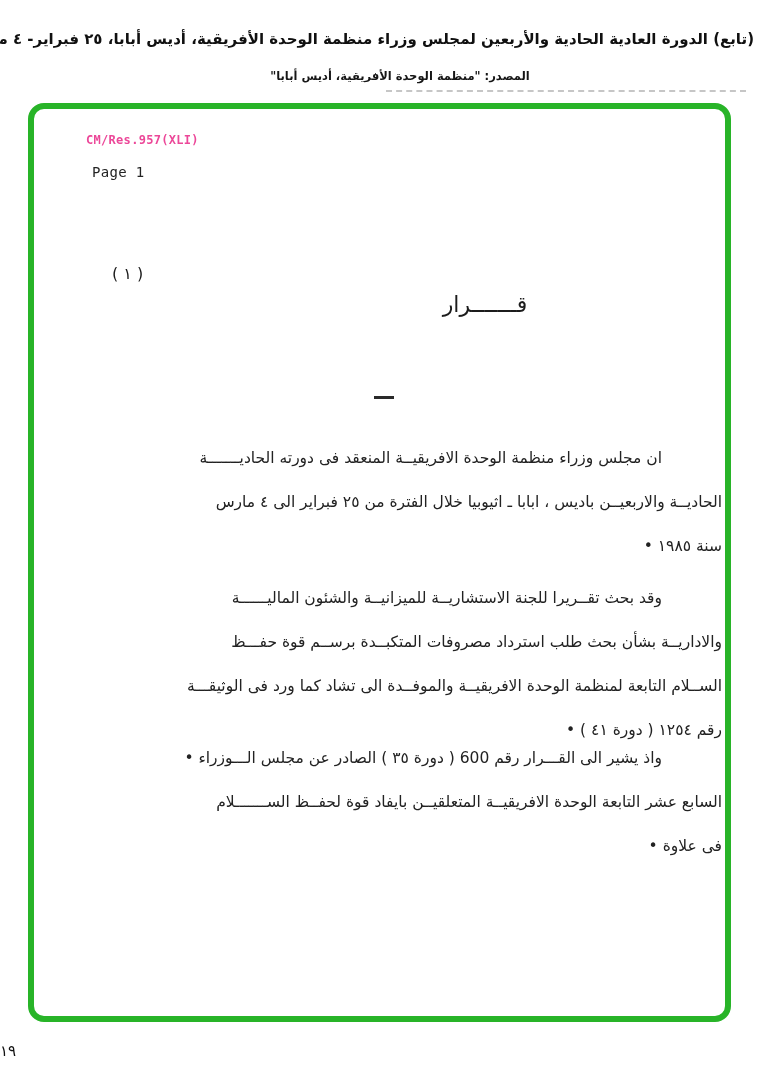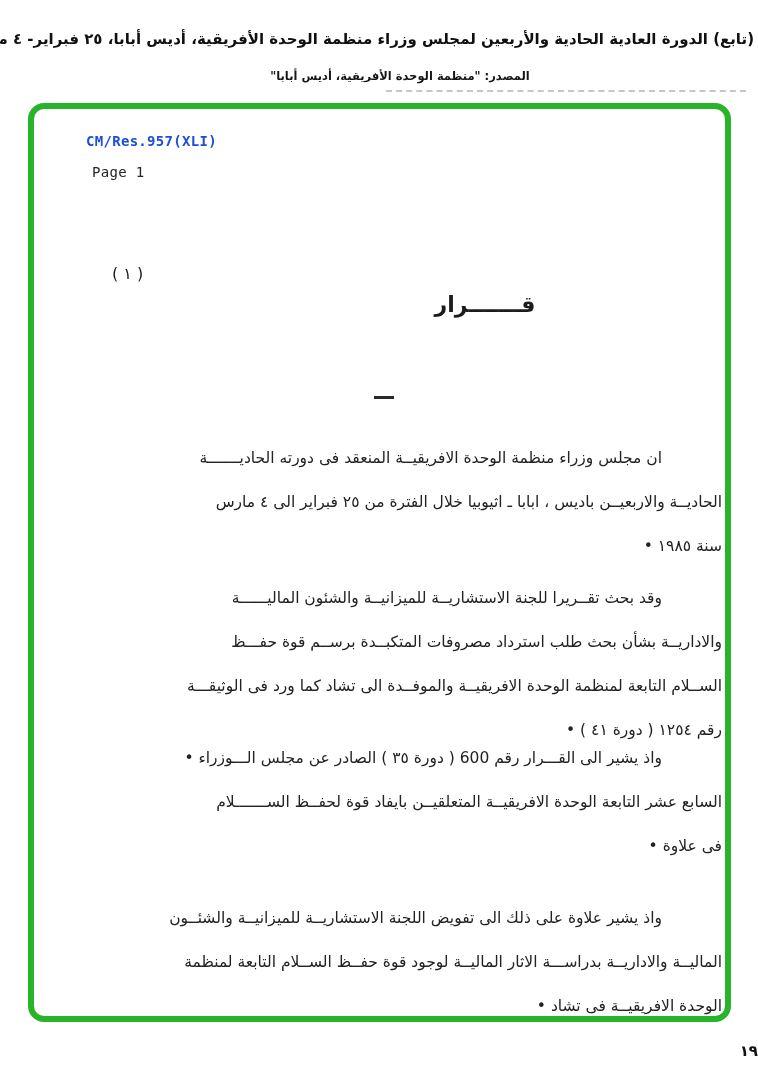--- a/index.html
+++ b/index.html
@@ -24,35 +24,35 @@
   
   .doc-box{
     position:absolute;left:28px;top:103px;width:703px;height:919px;
     border:6px solid #28b428;border-radius:16px;background:#ffffff;
     box-sizing:border-box;
   }
   
   .ref{
     position:absolute;left:86px;top:133px;
     font-family:"DejaVu Sans Mono","Liberation Mono",monospace;
-    font-size:14px;font-weight:bold;color:#1d4ed8;letter-spacing:.3px;
+    font-size:12px;font-weight:bold;color:#ec4899;letter-spacing:.3px;
   }
   .page-label{
     position:absolute;left:92px;top:164px;
     font-family:"DejaVu Sans Mono","Liberation Mono",monospace;
     font-size:14px;font-weight:normal;color:#242424;letter-spacing:.3px;
   }
   
   .item-no{
     position:absolute;left:112px;top:264px;font-size:16px;color:#1c1c1c;
     letter-spacing:2px;
   }
   .doc-title{
     position:absolute;left:390px;top:292px;width:190px;text-align:center;
-    direction:rtl;font-size:22px;font-weight:bold;color:#1c1c1c;white-space:nowrap;
+    direction:rtl;font-size:22px;font-weight:normal;color:#1c1c1c;white-space:nowrap;
   }
   .doc-subtitle{
     position:absolute;right:118px;top:340px;direction:rtl;font-size:17px;
     color:#1c1c1c;white-space:nowrap;
   }
   .sep-dash{
     position:absolute;left:374px;top:396px;width:20px;height:3px;background:#2a2a2a;
   }
   
   .para{
@@ -60,22 +60,22 @@
     font-size:15.5px;color:#222222;
   }
   .para .line{height:44px;line-height:44px;white-space:nowrap;overflow:visible;text-align:right;}
   .para .line.indent{padding-right:60px;}
   .p1{top:436px;}
   .p2{top:576px;}
   .p3{top:736px;}
   .p4{top:896px;}
   
   .footer-page{
-    position:absolute;left:0;right:0;top:1042px;text-align:right;
-    font-weight:bold;font-size:15px;color:#111111;
+    position:absolute;left:0;right:0;top:1042px;text-align:left;
+    font-weight:normal;font-size:15px;color:#111111;
   }
 </style>
 </head>
 <body>
 
 <div class="page">
 
   <div class="hdr1">(تابع)  الدورة العادية الحادية والأربعين لمجلس وزراء منظمة الوحدة الأفريقية، أديس أبابا، ٢٥ فبراير- ٤ مارس ١٩٨٥</div>
   <div class="hdr2">المصدر:  "منظمة الوحدة الأفريقية، أديس أبابا"</div>
   <div class="hdr-rule"></div>
@@ -101,21 +101,16 @@
     <div class="line">الســلام التابعة لمنظمة الوحدة الافريقيــة والموفــدة الى تشاد كما ورد فى الوثيقـــة</div>
     <div class="line">رقم ١٢٥٤ ( دورة ٤١ ) •</div>
   </div>
 
   <div class="para p3">
     <div class="line indent">واذ يشير الى القـــرار رقم 600 ( دورة ٣٥ ) الصادر عن مجلس الـــوزراء •</div>
     <div class="line">السابع عشر التابعة الوحدة الافريقيــة المتعلقيــن بايفاد قوة لحفــظ الســـــــلام</div>
     <div class="line">فى علاوة •</div>
   </div>
 
-  <div class="para p4">
-    <div class="line indent">واذ يشير علاوة على  ذلك الى تفويض اللجنة الاستشاريــة للميزانيــة والشئــون</div>
-    <div class="line">الماليــة والاداريــة بدراســـة الاثار الماليــة لوجود قوة حفــظ الســلام التابعة لمنظمة</div>
-    <div class="line">الوحدة الافريقيــة فى تشاد •</div>
-  </div>
 
   <div class="footer-page">١٩</div>
 
 </div>
 
 </body></html>

